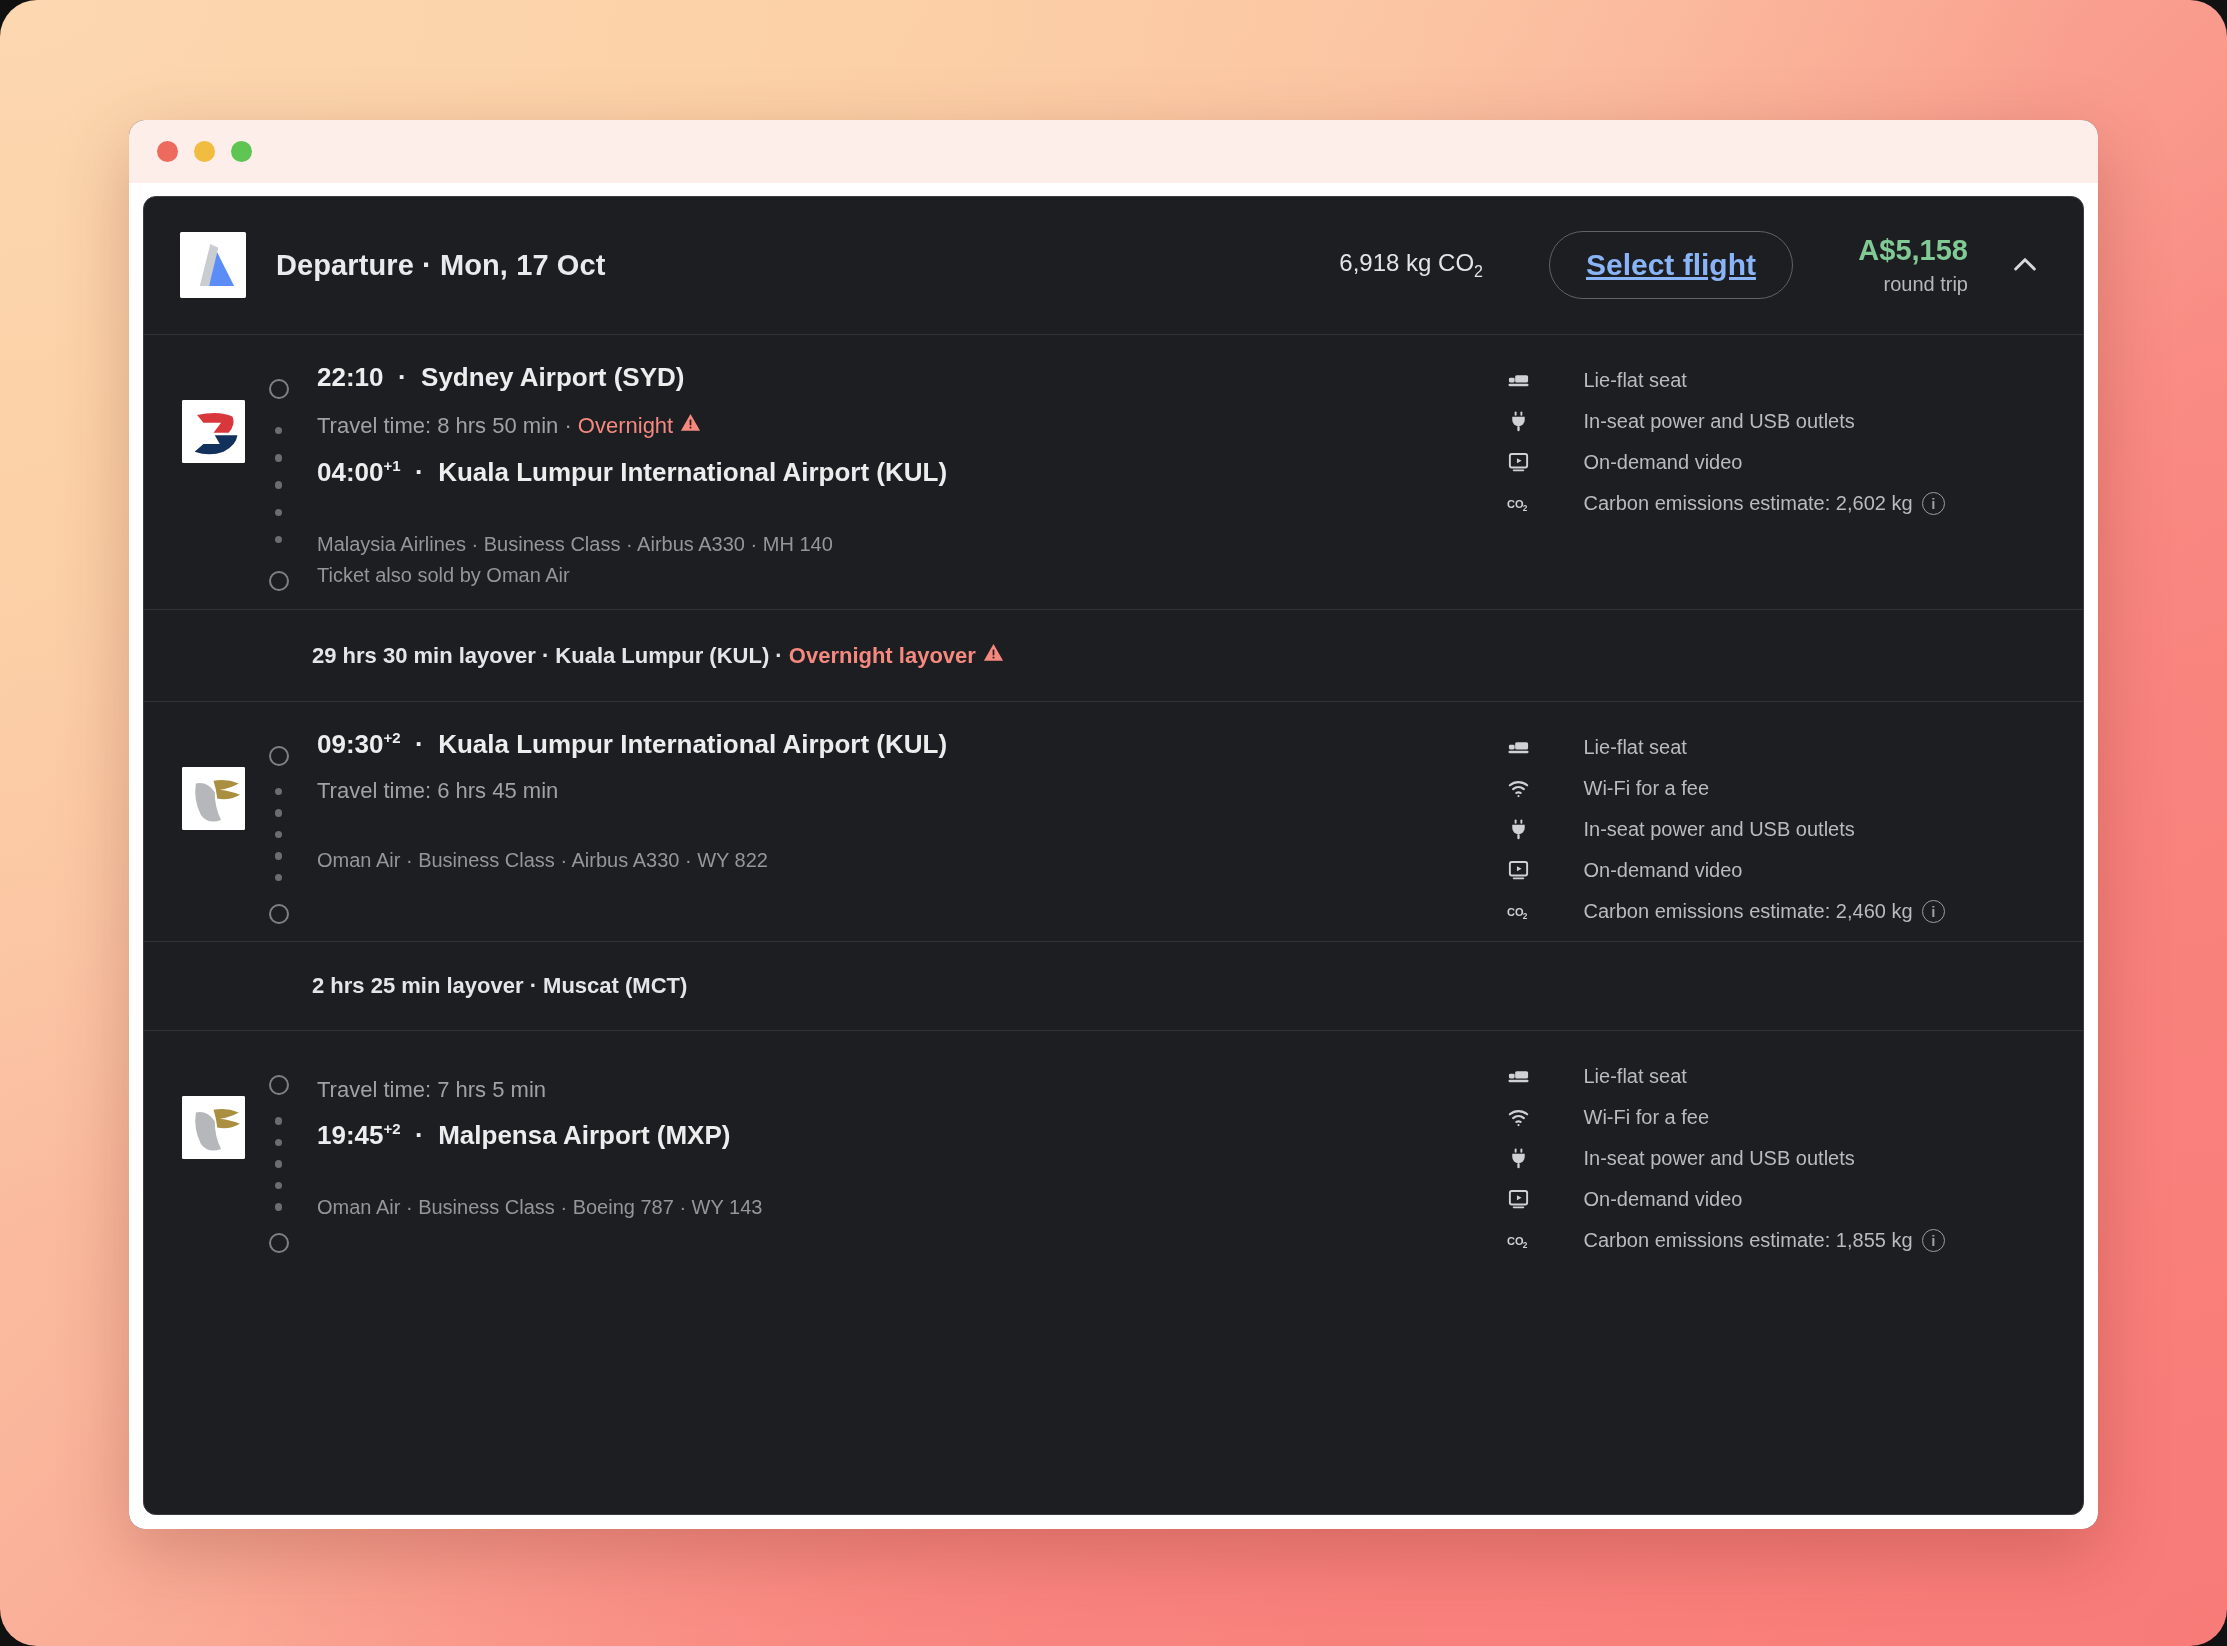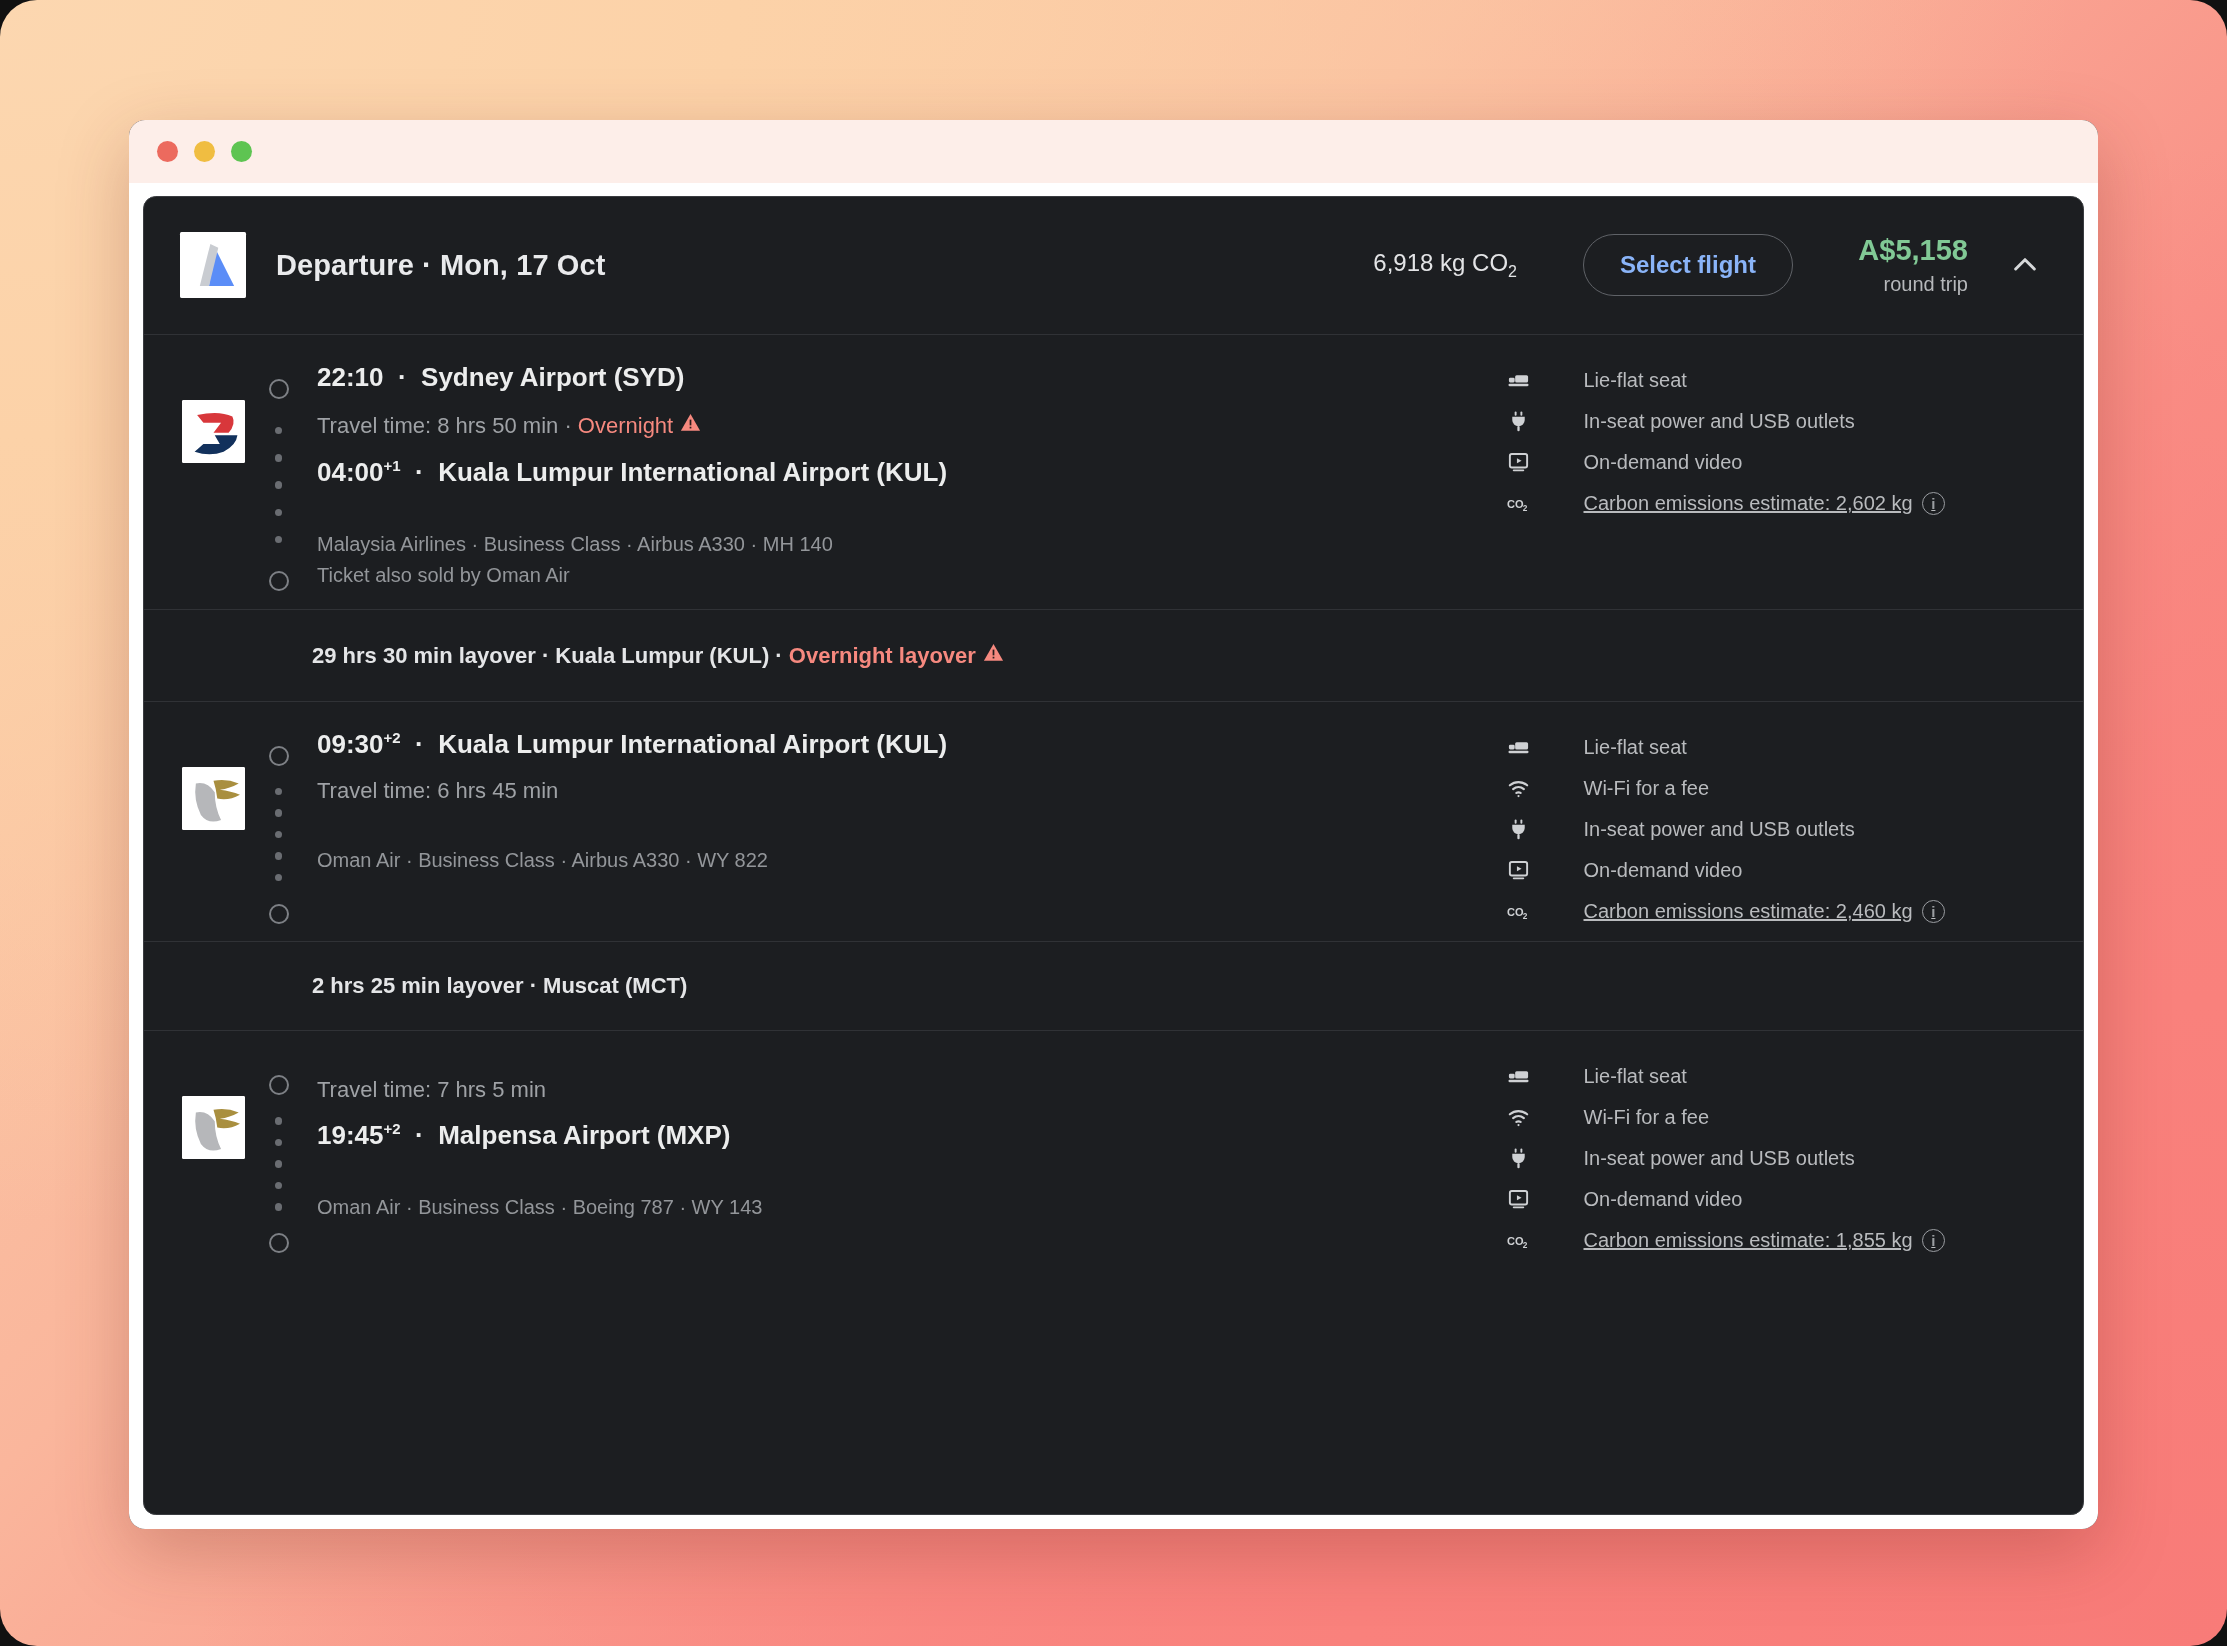--- a/index.html
+++ b/index.html
@@ -111,25 +111,26 @@
     white-space: nowrap;
     margin-right: 66px;
   }
   #header-co2 sub { font-size: 16px; }
   #select-flight-btn {
     border: 1.7px solid #5f6267;
     border-radius: 579px;
     background: transparent;
     color: #8ab4f8;
     font-family: inherit;
-    font-size: 24px;
+    font-size: 30px;
     font-weight: 700;
     padding: 16px 36px;
     cursor: pointer;
     white-space: nowrap;
+    text-decoration: underline;
   }
   #price-block {
     margin-left: 42px;
     text-align: right;
     min-width: 133px;
   }
   #price-amount {
     font-size: 29px;
     font-weight: 700;
     color: #81c995;
@@ -245,21 +246,21 @@
     padding-top: 7px;
   }
   .amenity {
     display: flex;
     align-items: center;
     font-size: 20px;
     color: #b9bbbe;
     margin-bottom: 18px;
     white-space: nowrap;
   }
-  .amenity:last-child { margin-bottom: 0; text-decoration: underline; }
+  .amenity:last-child { margin-bottom: 0; }
   .amenity .am-icon {
     width: 25.5px;
     flex: 0 0 25.5px;
     margin-right: 16px;
     display: flex;
     align-items: center;
     justify-content: center;
     color: #cfd1d4;
   }
   .amenity .am-label { display: inline-block; margin-left: 36px; }

